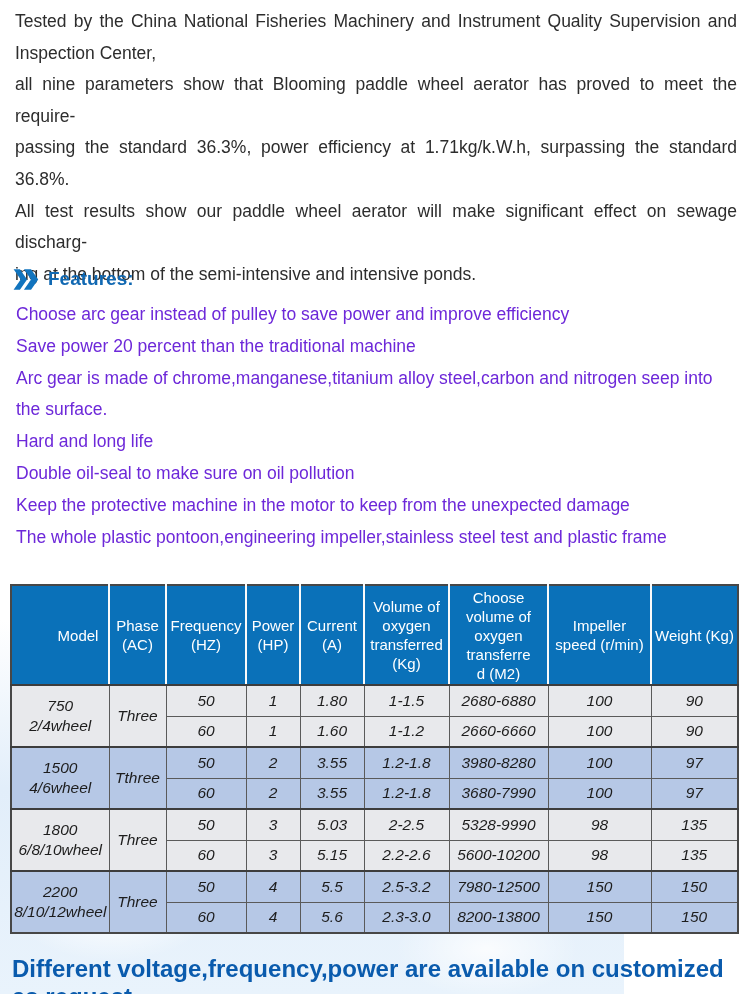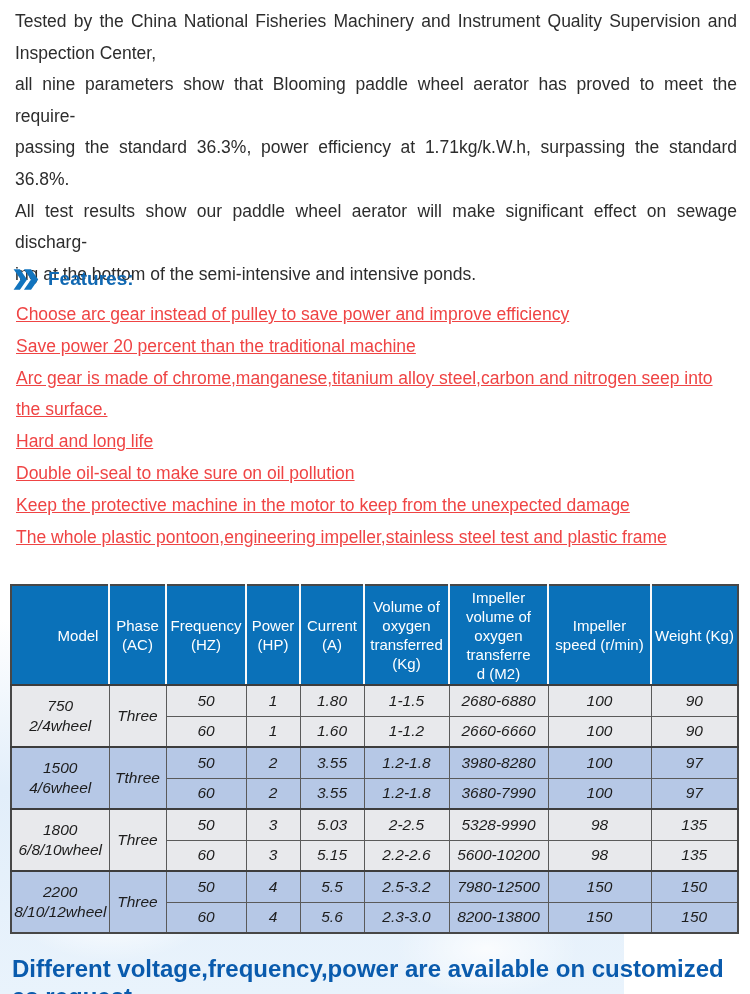--- a/index.html
+++ b/index.html
@@ -33,21 +33,21 @@
 
   
   .features{position:absolute;top:266px;left:12px;width:726px;}
   .features-head{display:flex;align-items:center;gap:9px;height:26px;}
   .features-head .label{
     font-size:19px;font-weight:bold;color:#1068b2;
   }
   .chev{display:block;}
   .feature-items{
     margin-top:7px;padding-left:4px;
-    font-size:17.5px;line-height:31.8px;color:#ef4444;width:718px;text-decoration:underline;
+    font-size:17.5px;line-height:31.8px;color:#6d28d9;width:718px;
   }
 
   
   .spec-table{
     position:absolute;top:584px;left:10px;
     border-collapse:collapse;table-layout:fixed;width:727px;
     border:2px solid #474747;
   }
   .spec-table th{
     background:#0a71b9;color:#ffffff;font-weight:normal;
@@ -132,21 +132,21 @@
       </colgroup>
       <thead>
         <tr>
           <th>Model</th>
           <th>Phase (AC)</th>
           <th>Frequency (HZ)</th>
           <th>Power (HP)</th>
           <th>Current (A)</th>
           <th>Volume of oxygen transferred (Kg)</th>
           <th>
-              <div class="hwrap w74">Impeller volume of oxygen transferre d (M2)</div>
+              <div class="hwrap w74">Choose volume of oxygen transferre d (M2)</div>
             </th>
           <th>Impeller speed (r/min)</th>
           <th>Weight (Kg)</th>
         </tr>
       </thead>
       <tbody>
 
         <tr class="g-light gs">
           <td rowspan="2">
             <div>750</div>

